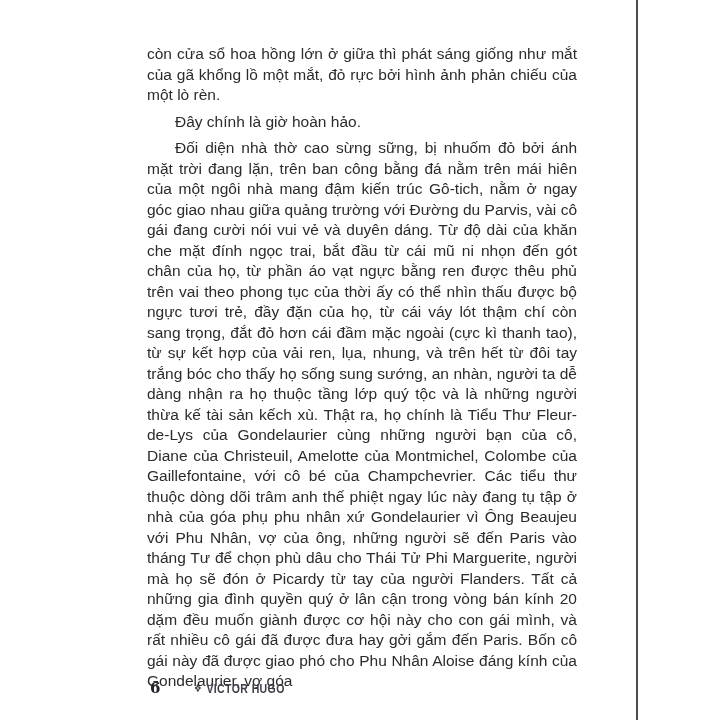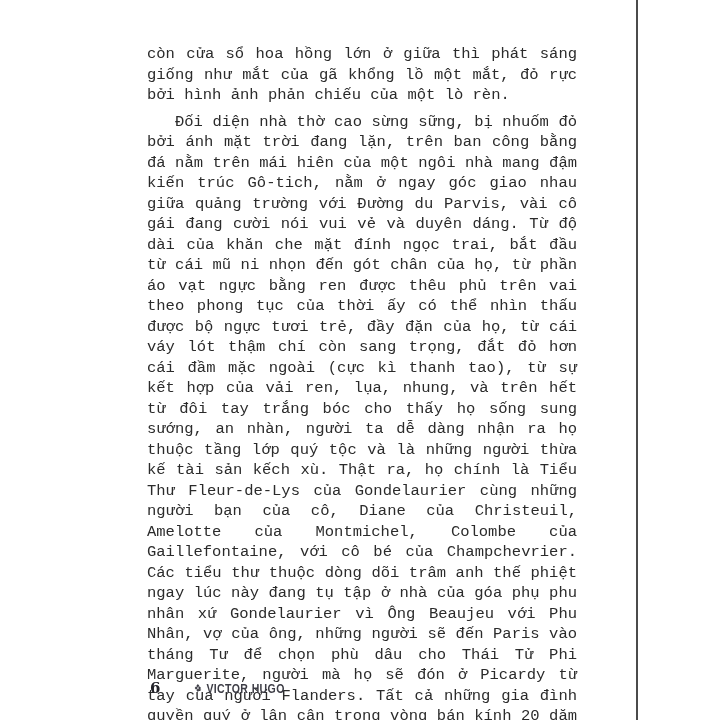--- a/index.html
+++ b/index.html
@@ -23,21 +23,21 @@
     height: 720px;
     background: #4b4b4b;
   }
   .text-block {
     position: absolute;
     left: 147px;
     top: 44px;
     width: 430px;
   }
   .text-block p {
-    font-family: Liberation Mono, monospace;
+    font-family: Liberation Sans, sans-serif;
     font-size: 15.5px;
     line-height: 20.5px;
     color: #2b2b2b;
     text-align: justify;
     margin-bottom: 6px;
   }
   .text-block p.indent {
     text-indent: 28px;
   }
   .footer {
@@ -76,20 +76,21 @@
     color: #3d3d46;
   }
 </style>
 </head>
 <body>
 
 <div class="page">
 
   <div class="text-block">
     <p>còn cửa sổ hoa hồng lớn ở giữa thì phát sáng giống như mắt của gã khổng lồ một mắt, đỏ rực bởi hình ảnh phản chiếu của một lò rèn.</p>
+    <p class="indent">Đây chính là giờ hoàn hảo.</p>
     <p class="indent">Đối diện nhà thờ cao sừng sững, bị nhuốm đỏ bởi ánh mặt trời đang lặn, trên ban công bằng đá nằm trên mái hiên của một ngôi nhà mang đậm kiến trúc Gô-tich, nằm ở ngay góc giao nhau giữa quảng trường với Đường du Parvis, vài cô gái đang cười nói vui vẻ và duyên dáng. Từ độ dài của khăn che mặt đính ngọc trai, bắt đầu từ cái mũ ni nhọn đến gót chân của họ, từ phần áo vạt ngực bằng ren được thêu phủ trên vai theo phong tục của thời ấy có thể nhìn thấu được bộ ngực tươi trẻ, đầy đặn của họ, từ cái váy lót thậm chí còn sang trọng, đắt đỏ hơn cái đầm mặc ngoài (cực kì thanh tao), từ sự kết hợp của vải ren, lụa, nhung, và trên hết từ đôi tay trắng bóc cho thấy họ sống sung sướng, an nhàn, người ta dễ dàng nhận ra họ thuộc tầng lớp quý tộc và là những người thừa kế tài sản kếch xù. Thật ra, họ chính là Tiểu Thư Fleur-de-Lys của Gondelaurier cùng những người bạn của cô, Diane của Christeuil, Amelotte của Montmichel, Colombe của Gaillefontaine, với cô bé của Champchevrier. Các tiểu thư thuộc dòng dõi trâm anh thế phiệt ngay lúc này đang tụ tập ở nhà của góa phụ phu nhân xứ Gondelaurier vì Ông Beaujeu với Phu Nhân, vợ của ông, những người sẽ đến Paris vào tháng Tư để chọn phù dâu cho Thái Tử Phi Marguerite, người mà họ sẽ đón ở Picardy từ tay của người Flanders. Tất cả những gia đình quyền quý ở lân cận trong vòng bán kính 20 dặm đều muốn giành được cơ hội này cho con gái mình, và rất nhiều cô gái đã được đưa hay gởi gắm đến Paris. Bốn cô gái này đã được giao phó cho Phu Nhân Aloise đáng kính của Gondelaurier, vợ góa</p>
   </div>
 
   <div class="footer">
     <span class="page-number">6</span>
     <span class="running-head">
       <span class="footer-ornament">❖</span>
       <span class="running-title">VICTOR HUGO</span>
     </span>
   </div>

